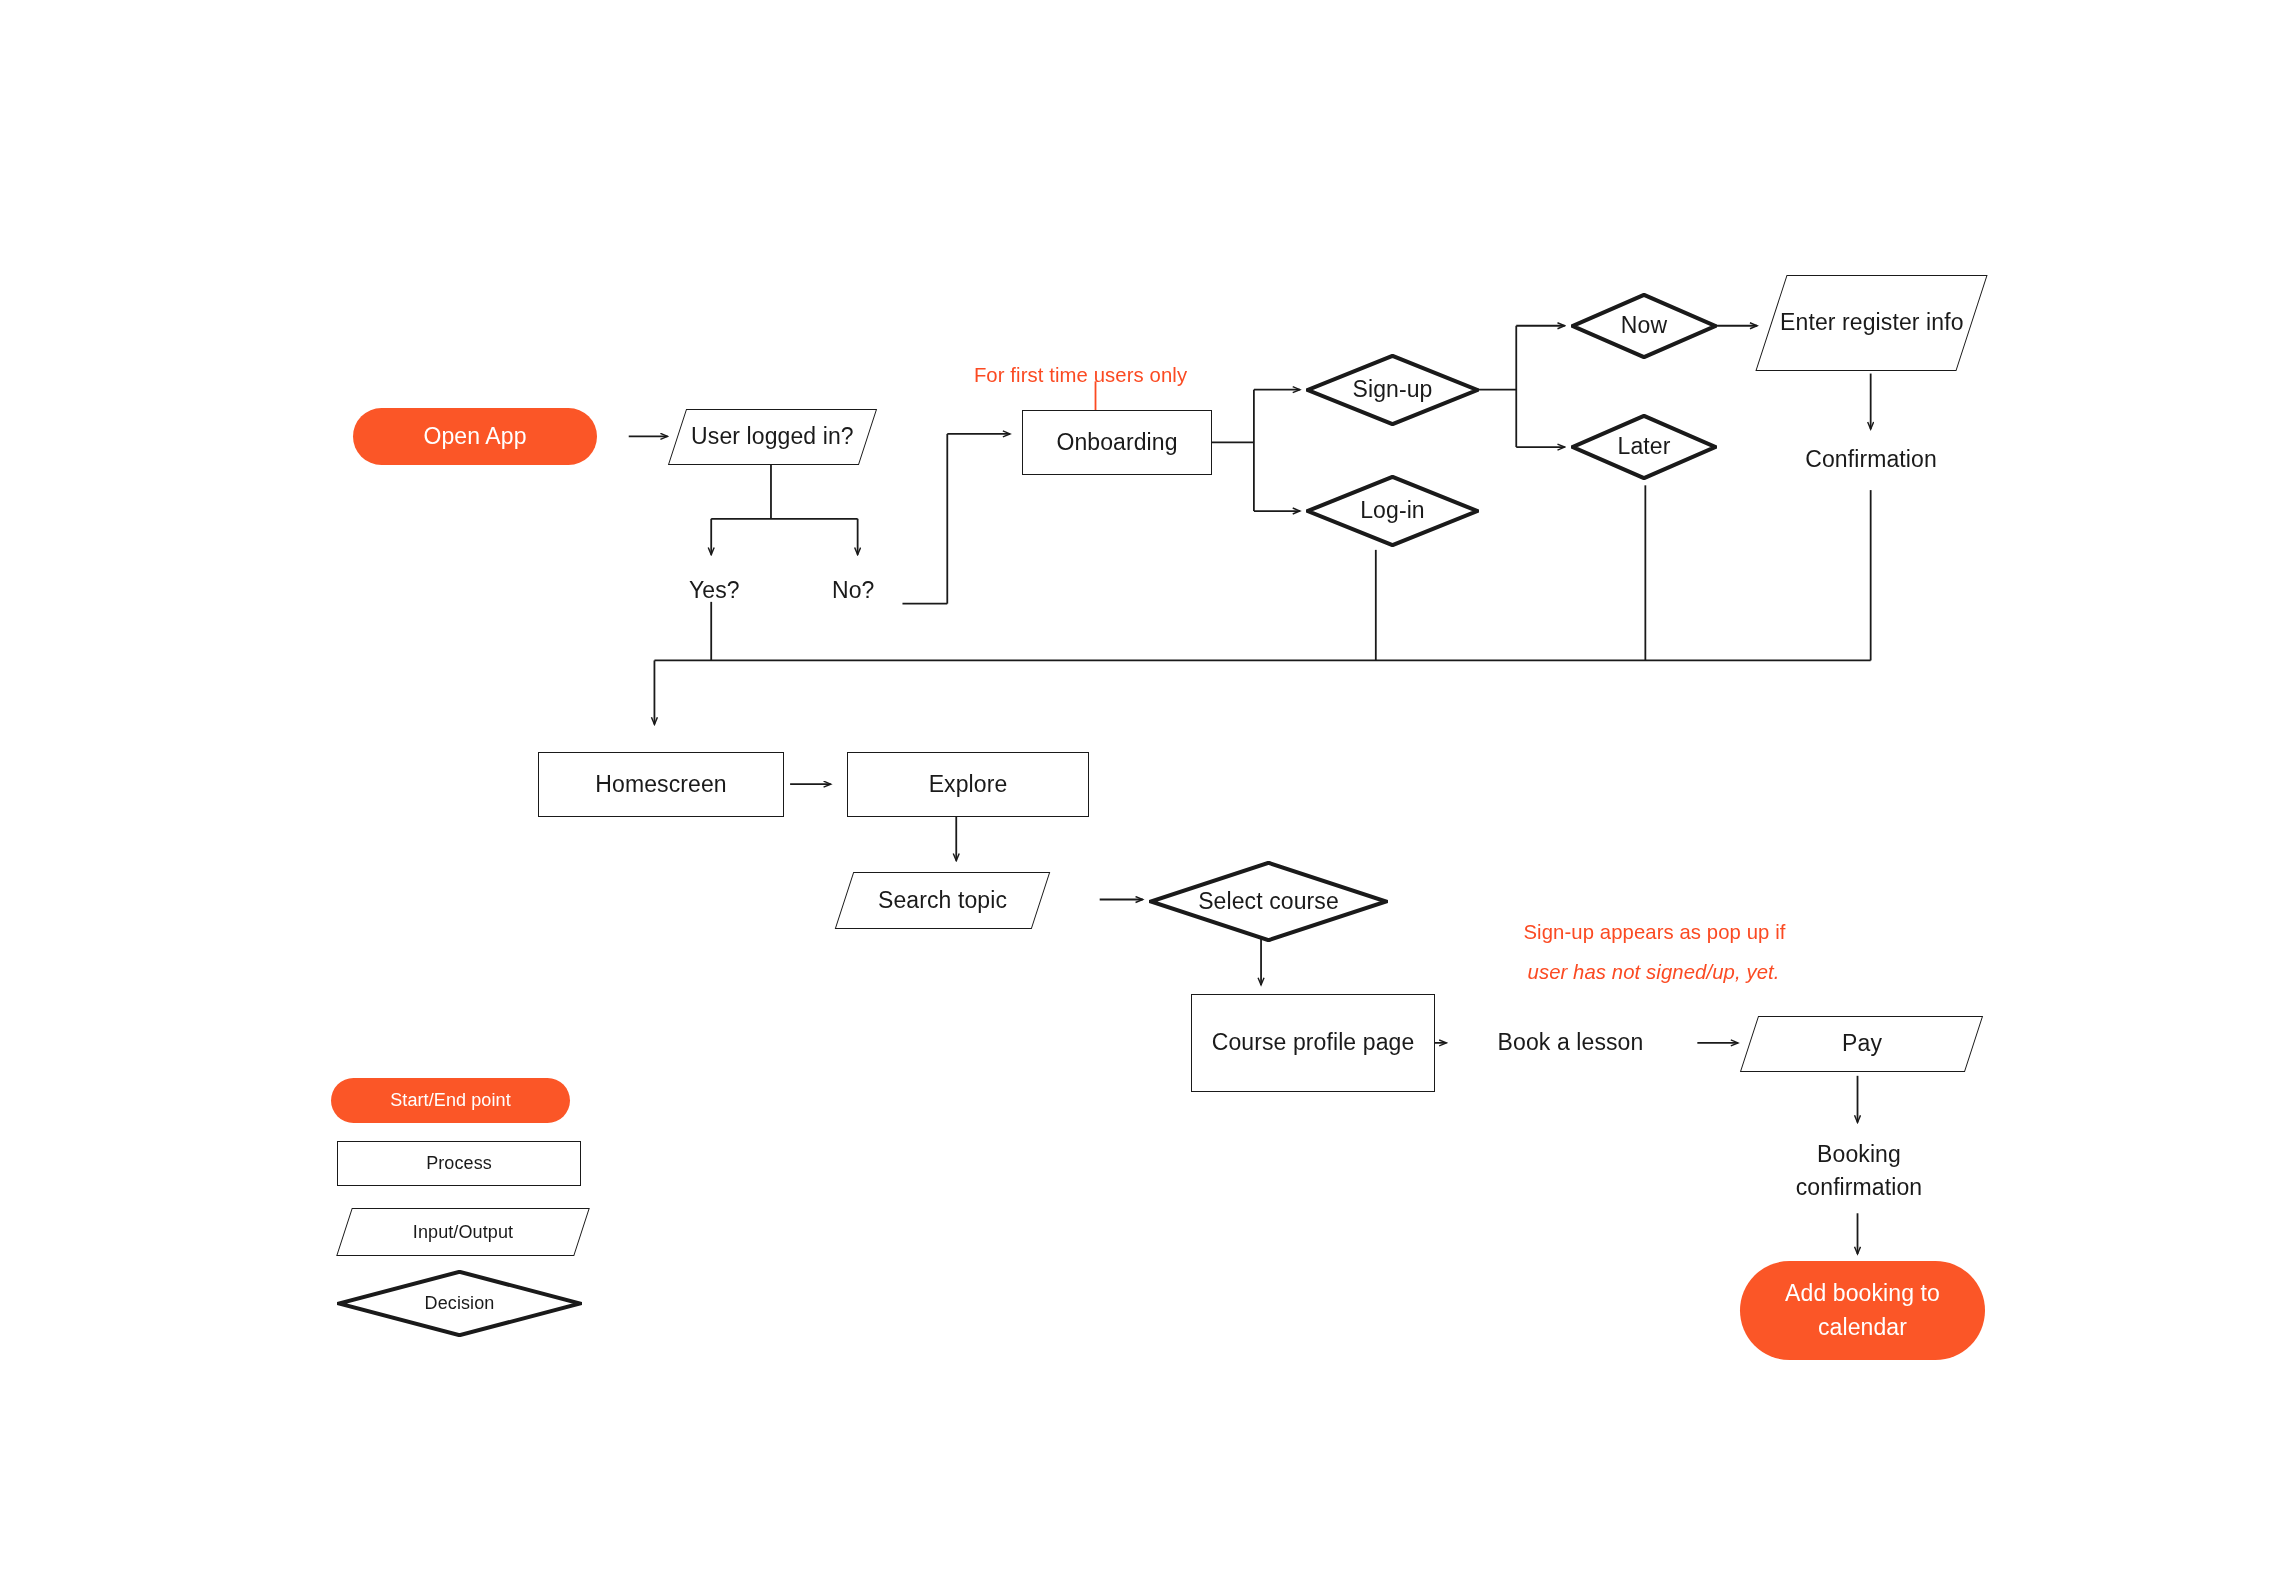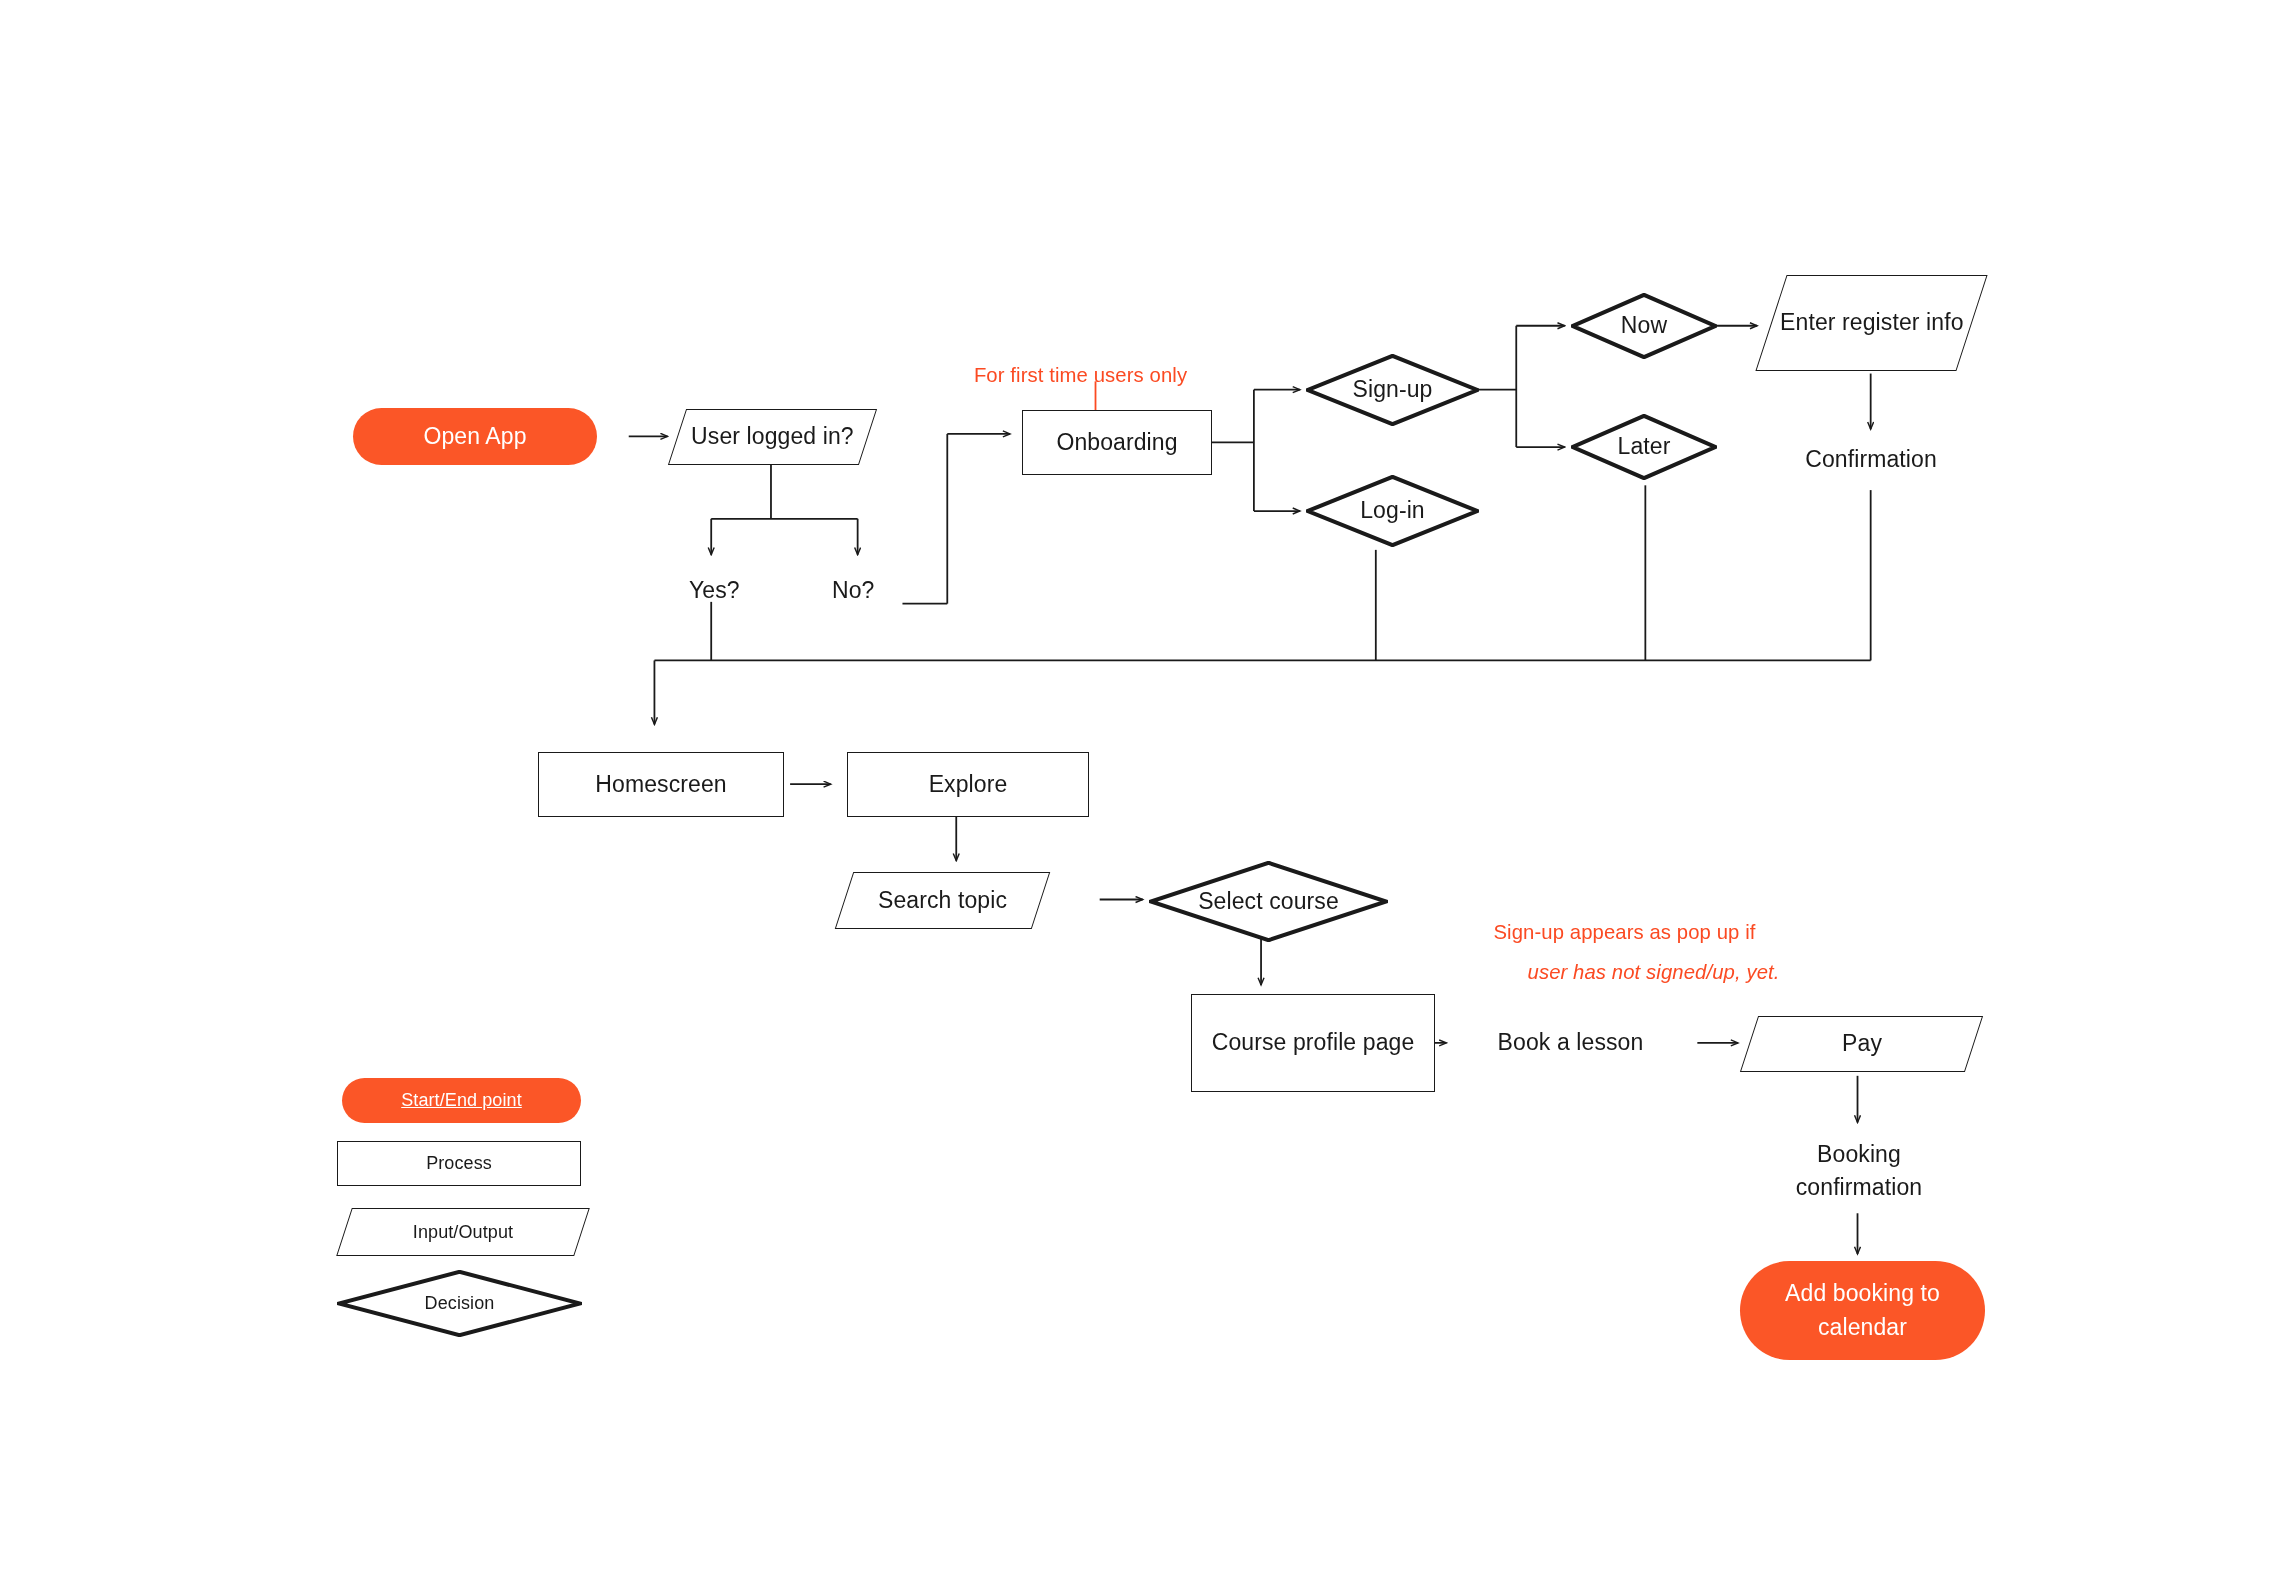--- a/index.html
+++ b/index.html
@@ -241,41 +241,41 @@
     <svg class="diamond-svg" viewBox="0 0 400 136" preserveAspectRatio="none">
       <polygon points="200,3 397,68 200,133 3,68" fill="#ffffff" stroke="#1a1a1a" stroke-width="4" vector-effect="non-scaling-stroke"></polygon>
     </svg>
     <span>Select course</span>
   </div>
 
   <div class="node process" style="left:1147px; top:994px; width:244px; height:98px;margin-left:44px;">
     <span>Course profile page</span>
   </div>
 
-  <div class="annotation" style="left:1469px; top:916px; width:311px;">Sign-up appears as pop up if</div>
+  <div class="annotation" style="left:1499px; top:916px; width:311px;">Sign-up appears as pop up if</div>
 
   <div class="annotation" style="left:1498px; top:956px; width:311px;font-style:italic;">user has not signed/up, yet.</div>
 
   <div class="node plain" style="left:1457px; top:1025px; width:227px; height:36px;">
     <span>Book a lesson</span>
   </div>
 
   <div class="node io" style="left:1749px; top:1016px; width:225px; height:56px;">
     <span>Pay</span>
   </div>
 
   <div class="node plain" style="left:1752px; top:1129px; width:214px; height:84px;">
     <span>Booking confirmation</span>
   </div>
 
   <div class="node terminator" style="left:1740px; top:1261px; width:245px; height:99px;">
     <span>Add booking to calendar</span>
   </div>
 
-  <div class="legend-item terminator" style="left:342px; top:1078px; width:239px; height:45px; background:#FB5627; border-radius:597px;text-decoration:underline;">
+  <div class="legend-item terminator" style="left:331px; top:1078px; width:239px; height:45px; background:#FB5627; border-radius:597px;">
     <span>Start/End point</span>
   </div>
 
   <div class="legend-item process" style="left:337px; top:1141px; width:244px; height:45px; border:1.8px solid #1a1a1a; background:#ffffff;">
     <span>Process</span>
   </div>
 
   <div class="legend-item" style="left:344px; top:1208px; width:238px; height:48px; border:1.8px solid #1a1a1a; background:#ffffff; transform:skewX(-18deg);">
     <span style="transform:skewX(18deg); display:block;">Input/Output</span>
   </div>

